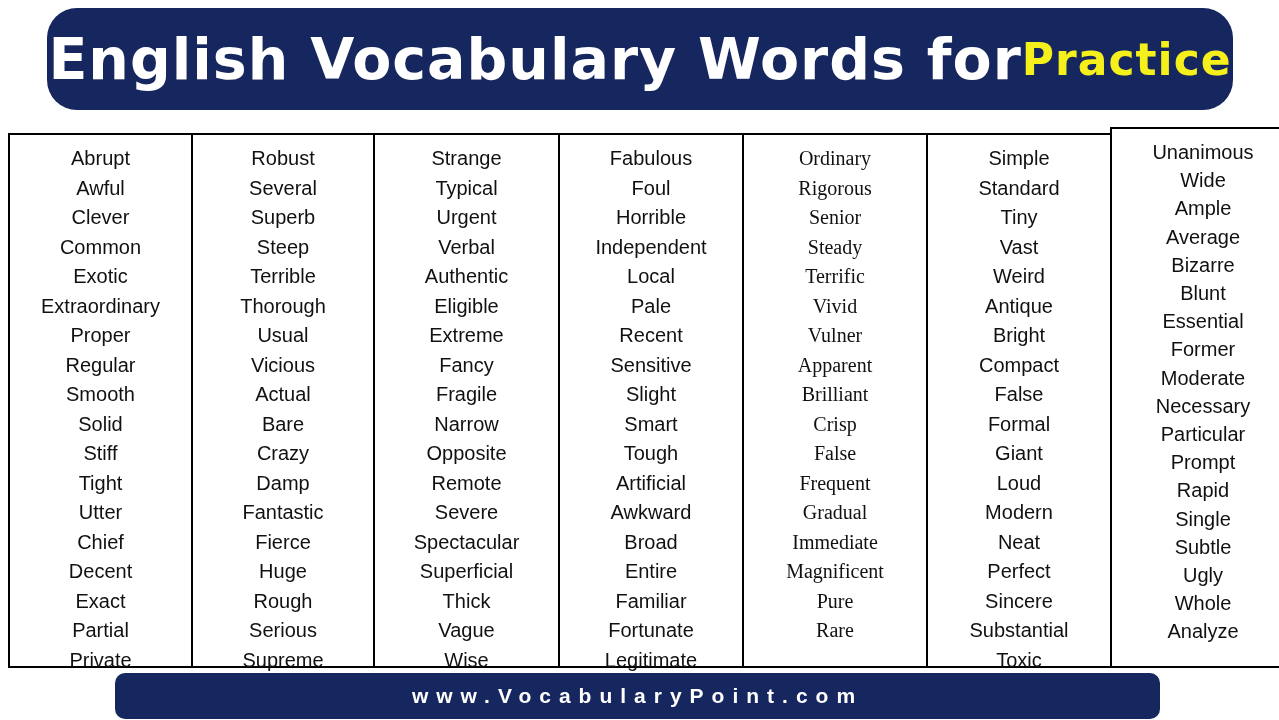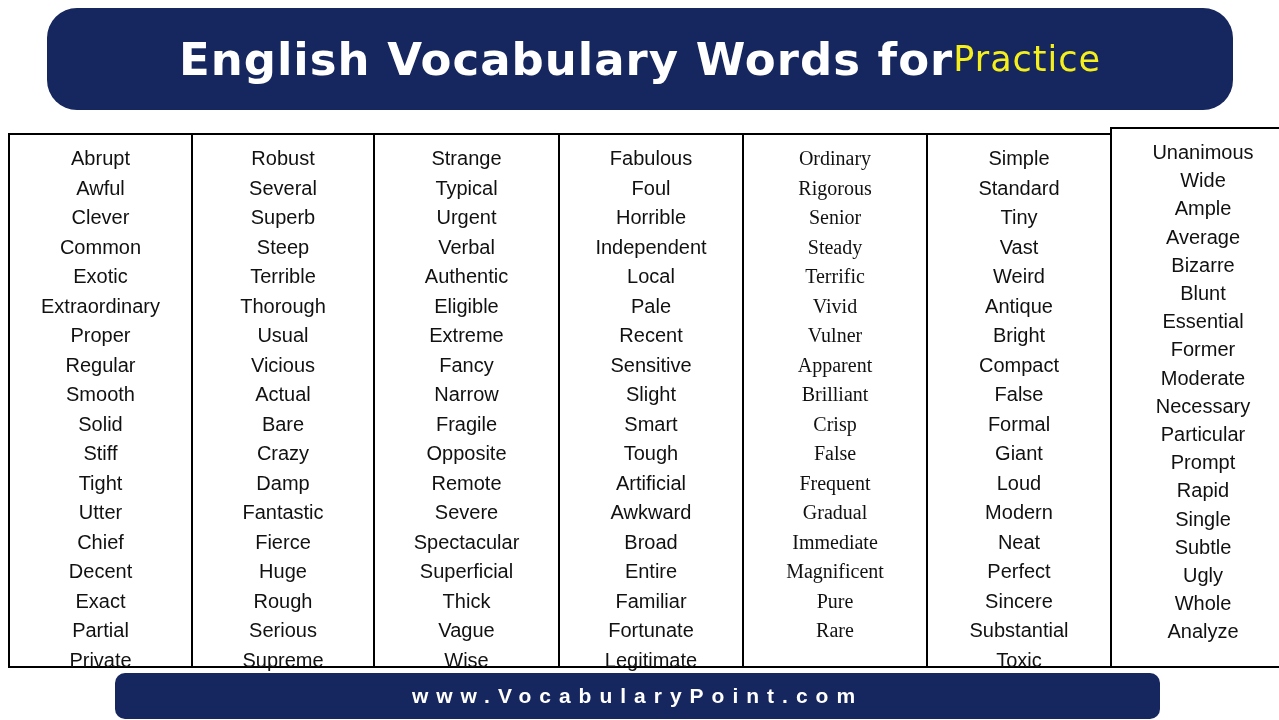--- a/index.html
+++ b/index.html
@@ -26,28 +26,28 @@
     width:1186px;height:102px;
     background:var(--navy);
     border-radius:30px;
     display:flex;align-items:center;justify-content:center;
     white-space:nowrap;
   }
   .banner .title-main{
     color:#ffffff;
     font-family:"DejaVu Sans", sans-serif;
     font-weight:bold;
-    font-size:45px;
+    font-size:57px;
     letter-spacing:1px;
   }
   .banner .title-accent{
     color:var(--yellow);
     font-family:"DejaVu Sans", sans-serif;
-    font-weight:normal;
-    font-size:35px;
+    font-weight:bold;
+    font-size:44px;
     letter-spacing:1px;
     margin-left:0;
   }
 
   
   .word-table{
     position:absolute;
     left:8px;top:127px;
     width:1279px;
     display:flex;
@@ -143,22 +143,22 @@
     </div>
     <div class="col">
       <div class="word">Strange</div>
       <div class="word">Typical</div>
       <div class="word">Urgent</div>
       <div class="word">Verbal</div>
       <div class="word">Authentic</div>
       <div class="word">Eligible</div>
       <div class="word">Extreme</div>
       <div class="word">Fancy</div>
+      <div class="word">Fragile</div>
       <div class="word">Narrow</div>
-      <div class="word">Fragile</div>
       <div class="word">Opposite</div>
       <div class="word">Remote</div>
       <div class="word">Severe</div>
       <div class="word">Spectacular</div>
       <div class="word">Superficial</div>
       <div class="word">Thick</div>
       <div class="word">Vague</div>
       <div class="word">Wise</div>
     </div>
     <div class="col">

